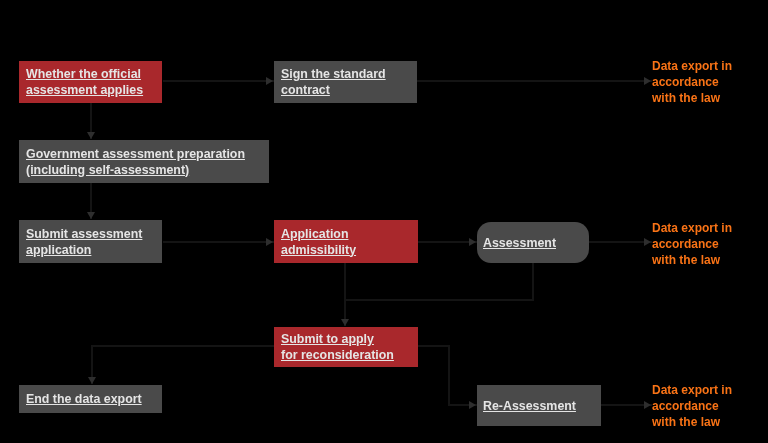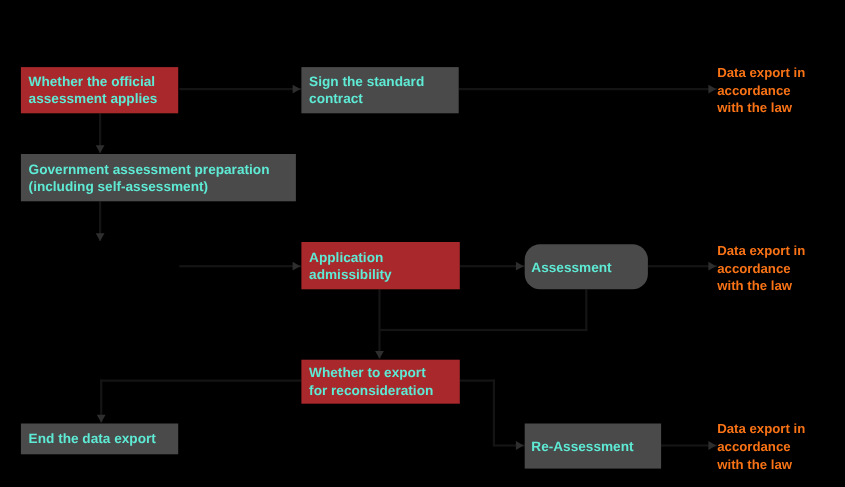--- a/index.html
+++ b/index.html
@@ -4,21 +4,21 @@
 <style>
   html,body { margin:0; padding:0; background:#000; }
   .canvas {
     position:relative; width:768px; height:443px; background:#000000;
     overflow:hidden; font-family:"Liberation Sans", sans-serif;
   }
   .node {
     position:absolute; display:flex; align-items:center; box-sizing:border-box;
     padding-left:7px; padding-right:16px;
     font-weight:bold; font-size:12.4px; line-height:16px;
-    color:#5eead4; white-space:pre;
+    color:#e5e5e5; white-space:pre;text-decoration:underline;
   }
   .node.red  { background:#A9282C; }
   .node.gray { background:#4A4A4A; }
   .n1 { left:19px;  top:61px;  width:143px; height:42px; }
   .n2 { left:274px; top:61px;  width:143px; height:42px; }
   .n3 { left:19px;  top:140px; width:250px; height:43px; }
   .n4 { left:19px;  top:220px; width:143px; height:43px; }
   .n5 { left:274px; top:220px; width:144px; height:43px; }
   .n6 { left:477px; top:222px; width:112px; height:41px; padding-left:6px;border-radius:14px; }
   .n7 { left:274px; top:327px; width:144px; height:40px; }
@@ -82,24 +82,26 @@
 
   <div class="edge h" style="left:589px; top:404px; width:63px;"></div>
   <div class="ah right" style="left:644px; top:401px;"></div>
 
   <div class="node red n1">Whether the official
 assessment applies</div>
   <div class="node gray n2">Sign the standard
 contract</div>
   <div class="node gray n3">Government assessment preparation
 (including self-assessment)</div>
+  <div class="node gray n4">Submit assessment
+application</div>
   <div class="node red n5">Application
 admissibility</div>
   <div class="node gray n6">Assessment</div>
-  <div class="node red n7">Whether to export
+  <div class="node red n7">Submit to apply
 for reconsideration</div>
   <div class="node gray n8">End the data export</div>
   <div class="node gray n9">Re-Assessment</div>
 
   <div class="outcome o1">Data export in
 accordance
 with the law</div>
   <div class="outcome o2">Data export in
 accordance
 with the law</div>

